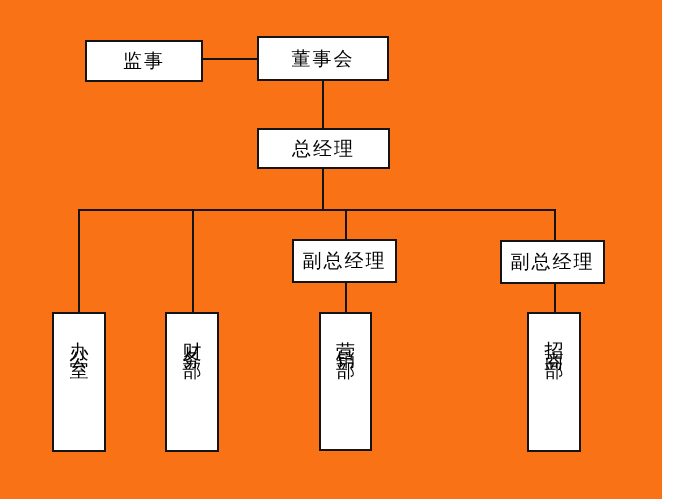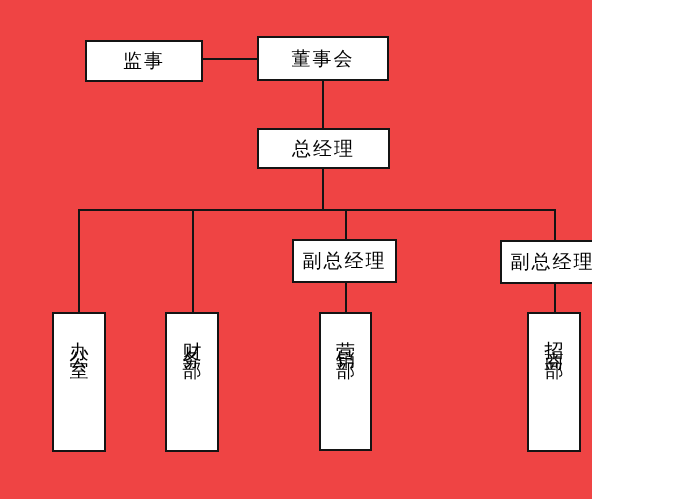--- a/index.html
+++ b/index.html
@@ -1,21 +1,21 @@
 <!DOCTYPE html>
 <html><head>
 <meta charset="utf-8">
 <style>
   * { margin: 0; padding: 0; box-sizing: border-box; }
   html, body { background: #ffffff; }
   .canvas {
     position: relative;
-    width: 592px;
+    width: 662px;
     height: 499px;
-    background: #ef4444;
+    background: #f97316;
     font-family: "Liberation Serif", "DejaVu Serif", serif;
     color: #000000;
     overflow: hidden;
     text-align: center;
   }
   .node {
     position: absolute;
     background: #ffffff;
     border: 2px solid #141414;
     display: flex;

